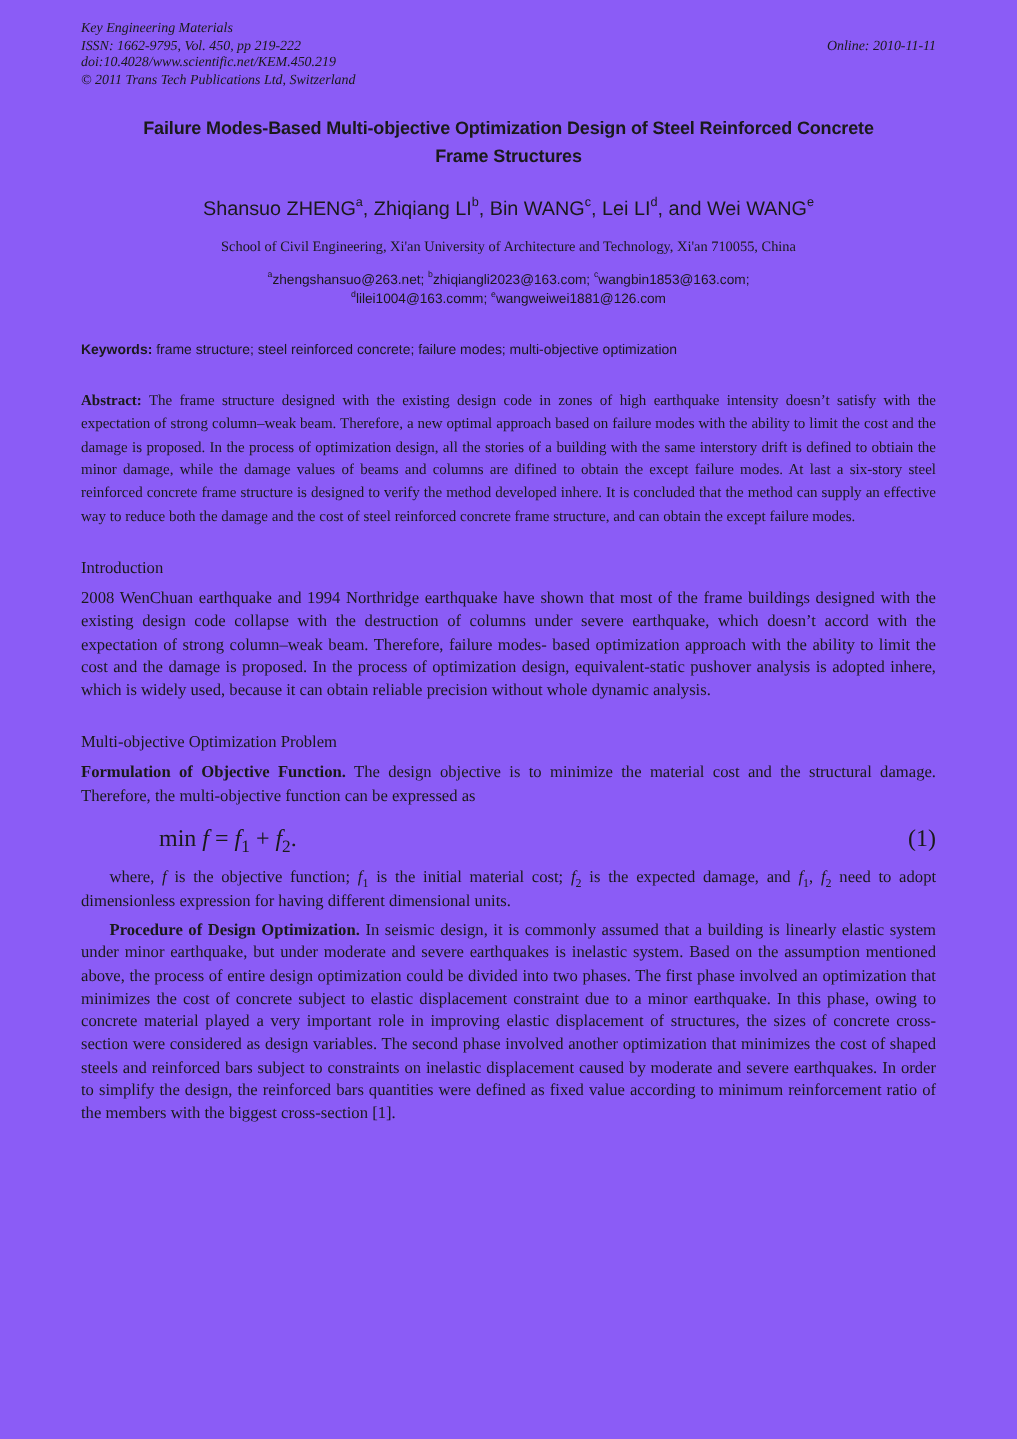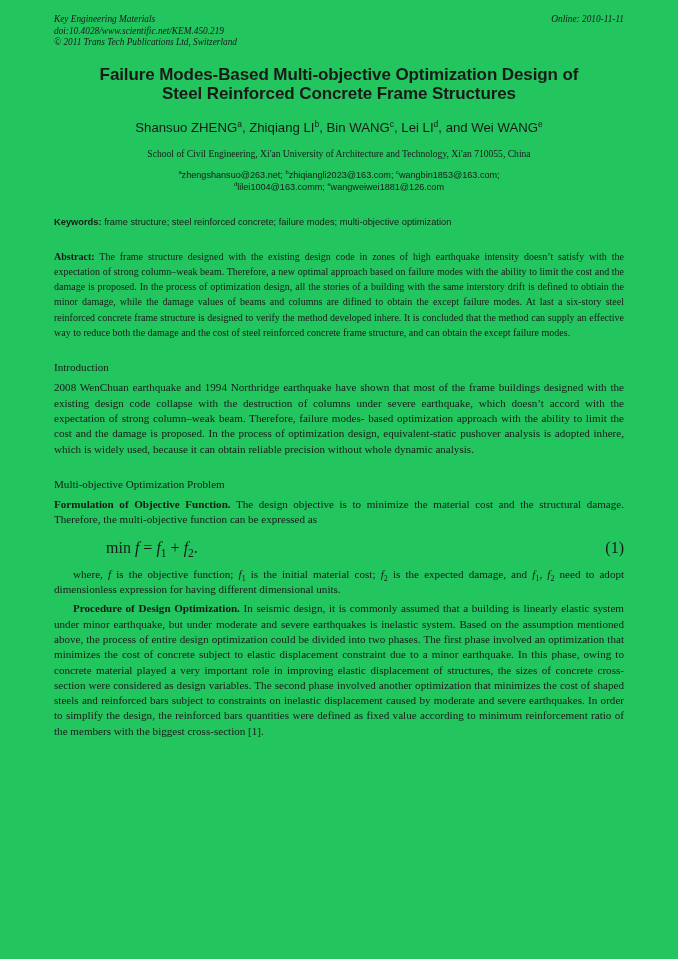--- a/index.html
+++ b/index.html
@@ -10,52 +10,52 @@
   }
   body {
     font-family: "Liberation Serif", serif;
     color: #1a1a1a;
   }
   .page {
     position: relative;
     width: 678px;
     height: 959px;
     margin: 0 auto;
-    background: #22c55e;
+    background: #8b5cf6;
     box-sizing: border-box;
     padding: 14px 54px 0 54px;
     overflow: hidden;
   }
 
   
   .journal-header {
     position: relative;
     font-family: "Liberation Serif", serif;
     font-style: italic;
     font-size: 9.3px;
     line-height: 11.6px;
     color: #1a1a1a;
     margin-bottom: 16px;
   }
   .journal-header .left-block { width: 70%; }
   .journal-header .online-date {
     position: absolute;
     right: 0;
-    top: 0;
+    top: 12px;
     font-style: italic;
     font-size: 9.3px;
     white-space: nowrap;
   }
   .jh-line { white-space: nowrap; }
 
   
   .paper-title {
     font-family: "Liberation Sans", sans-serif;
     font-weight: bold;
-    font-size: 17px;
+    font-size: 12px;
     line-height: 19px;
     text-align: center;
     margin: 10px 26px 0 26px;
     letter-spacing: -0.1px;
   }
 
   
   .authors {
     font-family: "Liberation Sans", sans-serif;
     font-size: 13.2px;
@@ -149,20 +149,21 @@
   .mvar { font-style: italic; }
 </style>
 </head>
 <body>
 
 <div class="page">
 
   <div class="journal-header">
     <div class="left-block">
       <div class="jh-line">Key Engineering Materials</div>
+      <div class="jh-line">ISSN: 1662-9795, Vol. 450, pp 219-222</div>
       <div class="jh-line">doi:10.4028/www.scientific.net/KEM.450.219</div>
       <div class="jh-line">© 2011 Trans Tech Publications Ltd, Switzerland</div>
     </div>
     <div class="online-date">Online: 2010-11-11</div>
   </div>
 
   <h1 class="paper-title">Failure Modes-Based Multi-objective Optimization Design of Steel Reinforced Concrete Frame Structures</h1>
 
   <div class="authors"><span><span>Shansuo ZHENG</span><sup>a</sup></span><span>, </span><span><span>Zhiqiang LI</span><sup>b</sup></span><span>, </span><span><span>Bin WANG</span><sup>c</sup></span><span>, </span><span><span>Lei LI</span><sup>d</sup></span><span>, </span><span>and </span><span><span>Wei WANG</span><sup>e</sup></span></div>
 

